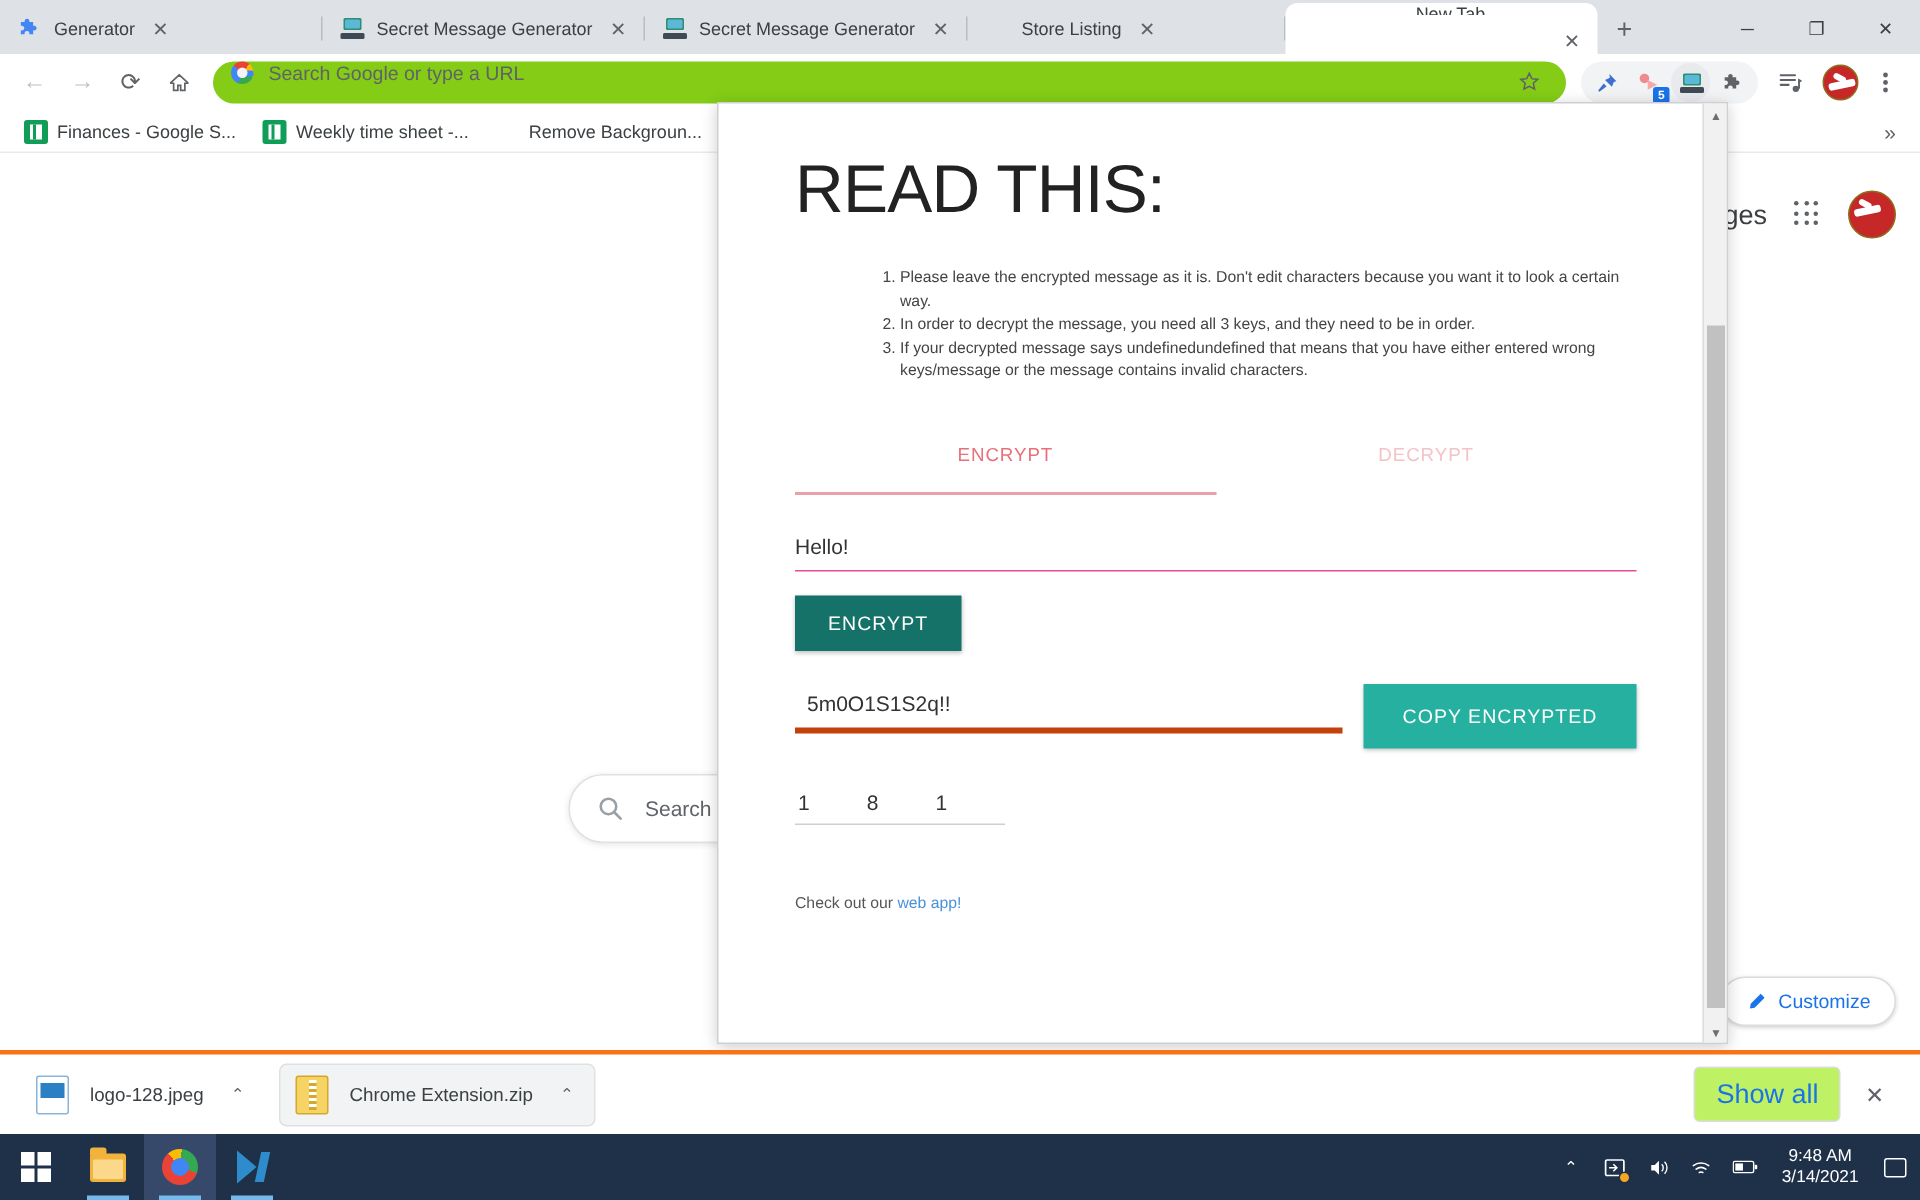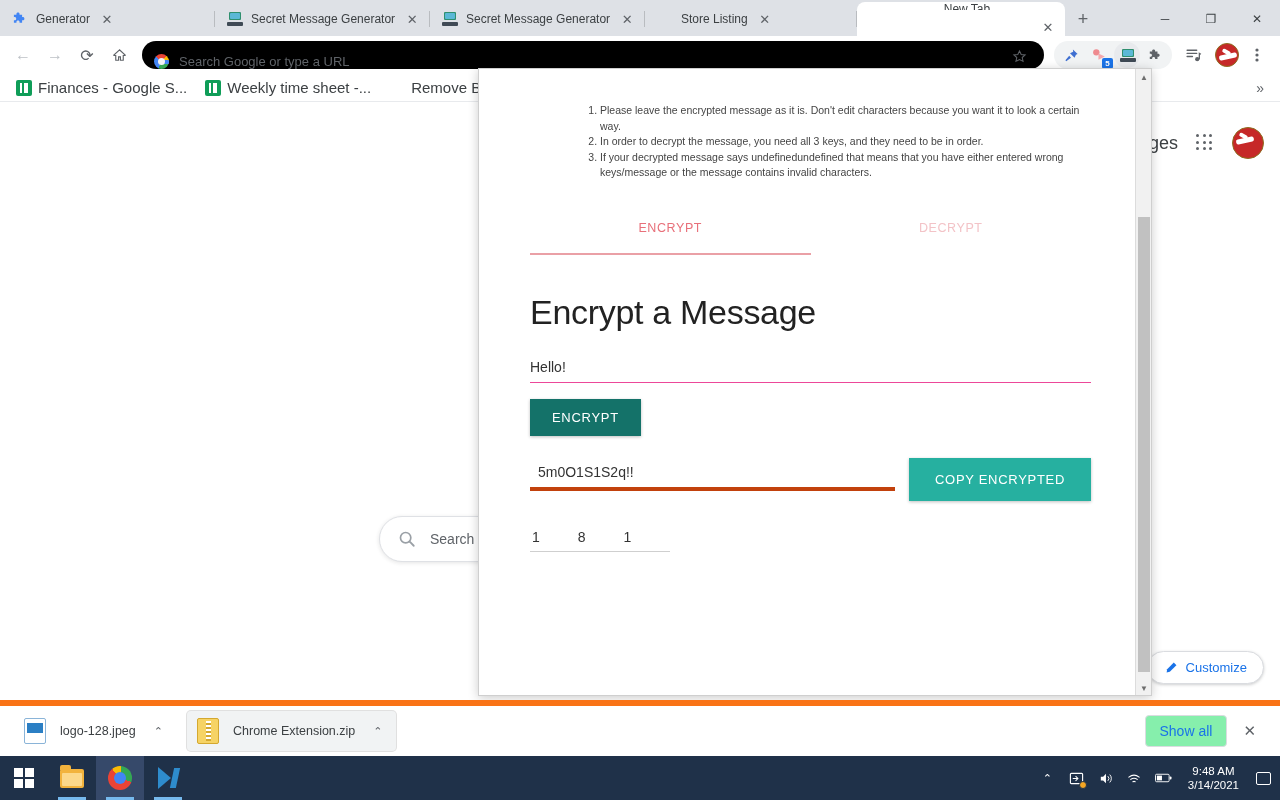--- a/index.html
+++ b/index.html
@@ -76,22 +76,22 @@
   .toolbar {
     position:absolute; left:0; top:36px; width:1280px; height:38px;
     background:#ffffff; display:flex; align-items:center; padding:0 8px; gap:2px;
   }
   .nav-btn {
     width:30px;height:30px;display:flex;align-items:center;justify-content:center;
     color:#5f6368; border-radius:50%;
   }
   .nav-btn.disabled { color:#bdc1c6; }
   .omnibox {
-    flex:1; height:28px; margin:0 6px; background:#000000; border-radius:14px;
-    display:flex; align-items:flex-end; padding:0 12px; gap:10px;
+    flex:1; height:28px; margin:0 6px; background:#84cc16; border-radius:14px;
+    display:flex; align-items:flex-start; padding:0 12px; gap:10px;
   }
   .omnibox-text { font-size:13px; color:#5f6368; }
   .omni-right { margin-left:auto; display:flex; align-items:center; }
   .g-logo {
     width:15px;height:15px;border-radius:50%;
     background: conic-gradient(from -50deg,#ea4335 0 25%,#fbbc05 25% 45%,#34a853 45% 70%,#4285f4 70% 100%);
     position:relative; flex:0 0 15px;
   }
   .g-logo::after{content:"";position:absolute;inset:4px;border-radius:50%;background:#f1f3f4;}
   .g-logo::before{content:"";position:absolute;right:0px;top:6px;width:8px;height:4px;background:#4285f4;border-radius:1px;}
@@ -120,21 +120,21 @@
   }
 
   
   .bookmarks {
     position:absolute; left:0; top:74px; width:1280px; height:28px;
     background:#ffffff; display:flex; align-items:center; padding:0 8px; gap:2px;
     border-bottom:1px solid #e8eaed;
   }
   .bm {
     display:flex;align-items:center;gap:6px;padding:3px 8px;border-radius:4px;
-    font-size:15px;color:#3c4043;white-space:nowrap;
+    font-size:12px;color:#3c4043;white-space:nowrap;
   }
   .bm-ico { width:16px;height:16px;flex:0 0 16px;position:relative; }
   .ico-sheets { background:#0f9d58; border-radius:2px; position:relative; }
   .ico-sheets::after{
     content:""; position:absolute; left:4px; top:3px; width:8px;height:10px;
     background:#fff;
   }
   .ico-sheets::before{
     content:""; position:absolute; left:6px; top:3px; width:2px;height:10px;
     background:#0f9d58; z-index:2;
@@ -251,21 +251,21 @@
   .pscroll-arrow.up { top:0; }
   .pscroll-arrow.down { bottom:0; }
   .pscroll-thumb {
     position:absolute; left:2px; width:12px; top:148px; height:455px;
     background:#c1c1c1; border-radius:0;
   }
 
   
   .shelf {
     position:absolute; left:0; top:700px; width:1280px; height:56px;
-    background:#ffffff; border-top:6px solid #f97316;
+    background:#ffffff; border-top:3px solid #f97316;
     display:flex; align-items:center; padding:0 14px; gap:10px;
   }
   .dl-item {
     display:flex; align-items:center; gap:14px;
     height:40px; padding:0 10px; border-radius:4px;
   }
   .dl-item.focused { background:#f1f3f4; box-shadow:0 0 0 1px #e0e0e0; }
   .dl-ico { width:22px; height:26px; position:relative; flex:0 0 22px; }
   .dl-ico.img {
     background:#fff; border:1.5px solid #8ab4d8; border-radius:2px;
@@ -277,22 +277,22 @@
     background:#f6d365; border:1px solid #d4a82f; border-radius:2px;
   }
   .dl-ico.zip::after{
     content:""; position:absolute; left:8px; top:2px; width:5px; bottom:2px;
     background: repeating-linear-gradient(#fff 0 2px, #d4a82f 2px 4px);
   }
   .dl-name { font-size:12.5px; color:#3c4043; white-space:nowrap; }
   .dl-caret { color:#5f6368; font-size:11px; padding:0 4px; }
   .shelf-right { margin-left:auto; display:flex; align-items:center; gap:6px; }
   .show-all {
-    font-size:14px; color:#1a73e8; border:1px solid #dadce0; border-radius:4px;
-    padding:7px 14px; background:#86efac;
+    font-size:18px; color:#1a73e8; border:1px solid #dadce0; border-radius:4px;
+    padding:7px 14px; background:#bef264;
   }
   .shelf-close { color:#5f6368; font-size:15px; padding:4px 10px; }
 
   
   .taskbar {
     position:absolute; left:0; top:756px; width:1280px; height:44px;
     background:#1f3149; display:flex; align-items:center;
   }
   .tb-item {
     width:48px;height:44px;display:flex;align-items:center;justify-content:center;position:relative;
@@ -526,53 +526,56 @@
       <svg width="14" height="14" viewBox="0 0 16 16">
           <path d="M11.2 1.8l3 3-7.6 7.6-3.6.6.6-3.6z" fill="#1a73e8"></path>
         </svg>
       <span>Customize</span>
     </div>
   </div>
 
   <div class="popup">
     <div class="popup-body">
 
+      <div class="read-this">READ THIS:</div>
 
       <ol class="rules">
         <li>Please leave the encrypted message as it is. Don't edit characters because you want it to look a certain way.</li>
         <li>In order to decrypt the message, you need all 3 keys, and they need to be in order.</li>
         <li>If your decrypted message says undefinedundefined that means that you have either entered wrong keys/message or the message contains invalid characters.</li>
       </ol>
 
       <div class="tabs-row">
         <div class="etab active">ENCRYPT</div>
         <div class="etab inactive">DECRYPT</div>
       </div>
 
-      <div class="section-title">Encrypt a Message</div>
 
       <div class="field">
         <span class="field-value">Hello!</span>
       </div>
 
       <div class="btn btn-encrypt">ENCRYPT</div>
 
       <div class="row-output">
         <div class="output-field">
           <span class="output-value">5m0O1S1S2q!!</span>
         </div>
         <div class="btn btn-copy">COPY ENCRYPTED</div>
       </div>
 
       <div class="keys-row">
         <span class="key-val">1</span>
         <span class="key-val">8</span>
         <span class="key-val">1</span>
       </div>
 
+      <div class="footer-note">
+        <span>Check out our </span><a href="#">web app!</a>
+      </div>
     </div>
 
     <div class="pscroll">
       <div class="pscroll-arrow up">▲</div>
       <div class="pscroll-thumb"></div>
       <div class="pscroll-arrow down">▼</div>
     </div>
   </div>
 
   <div class="shelf">

